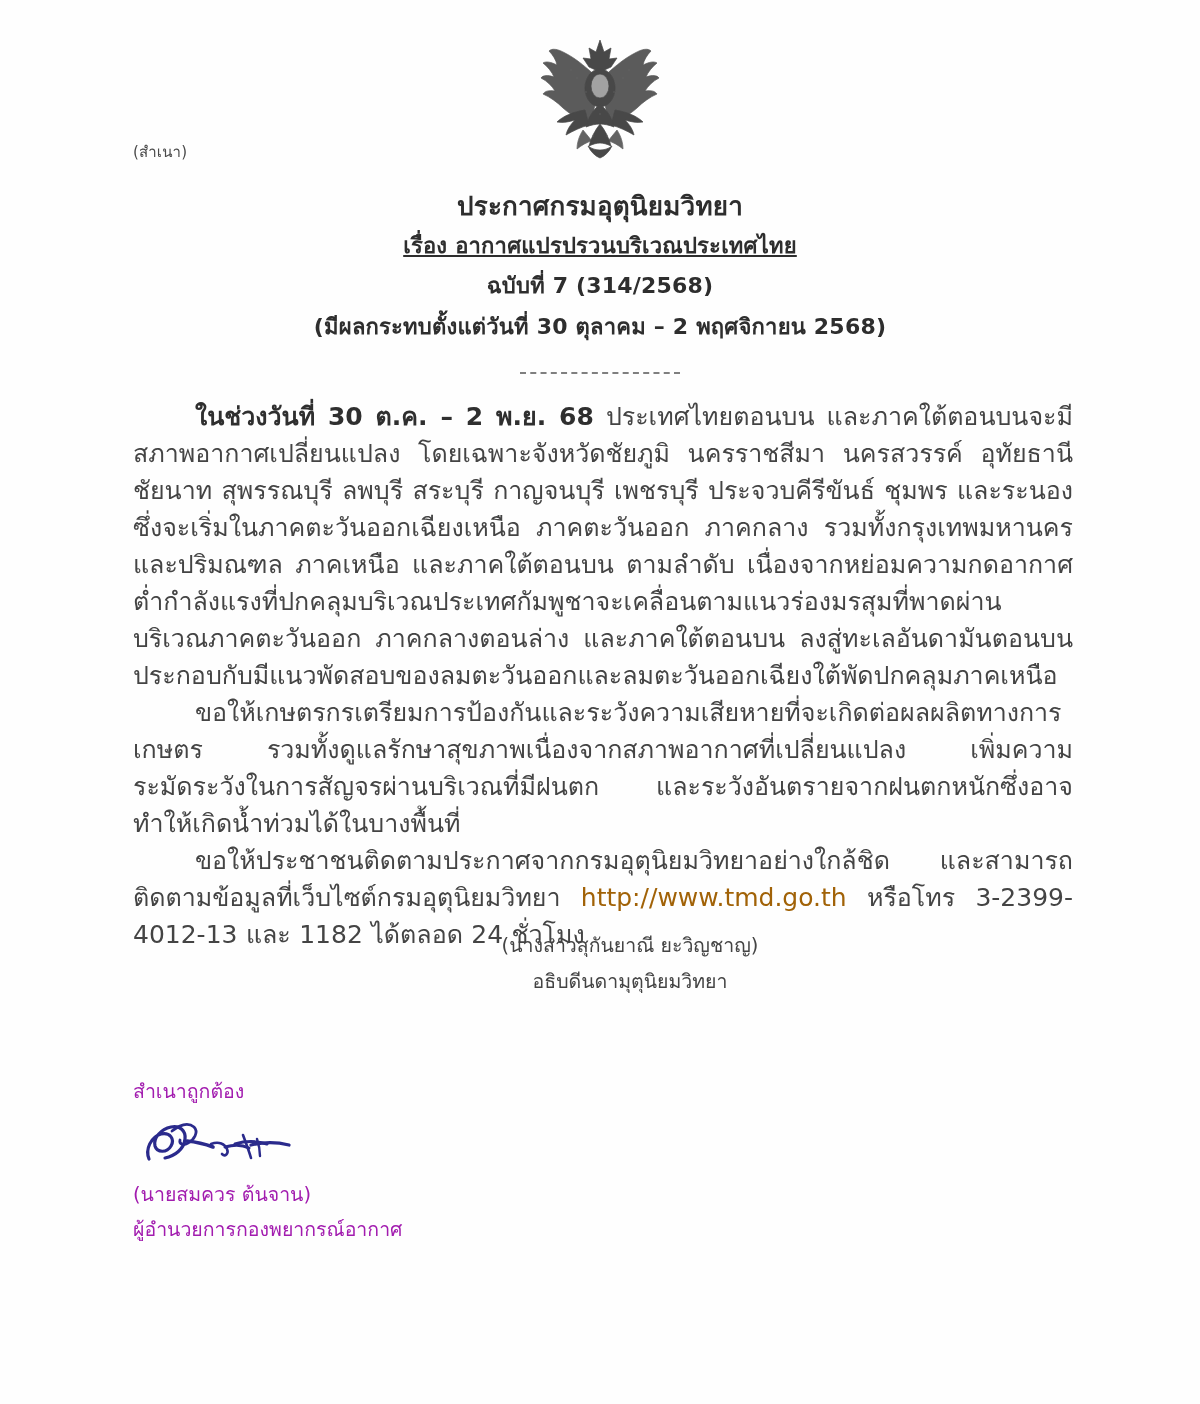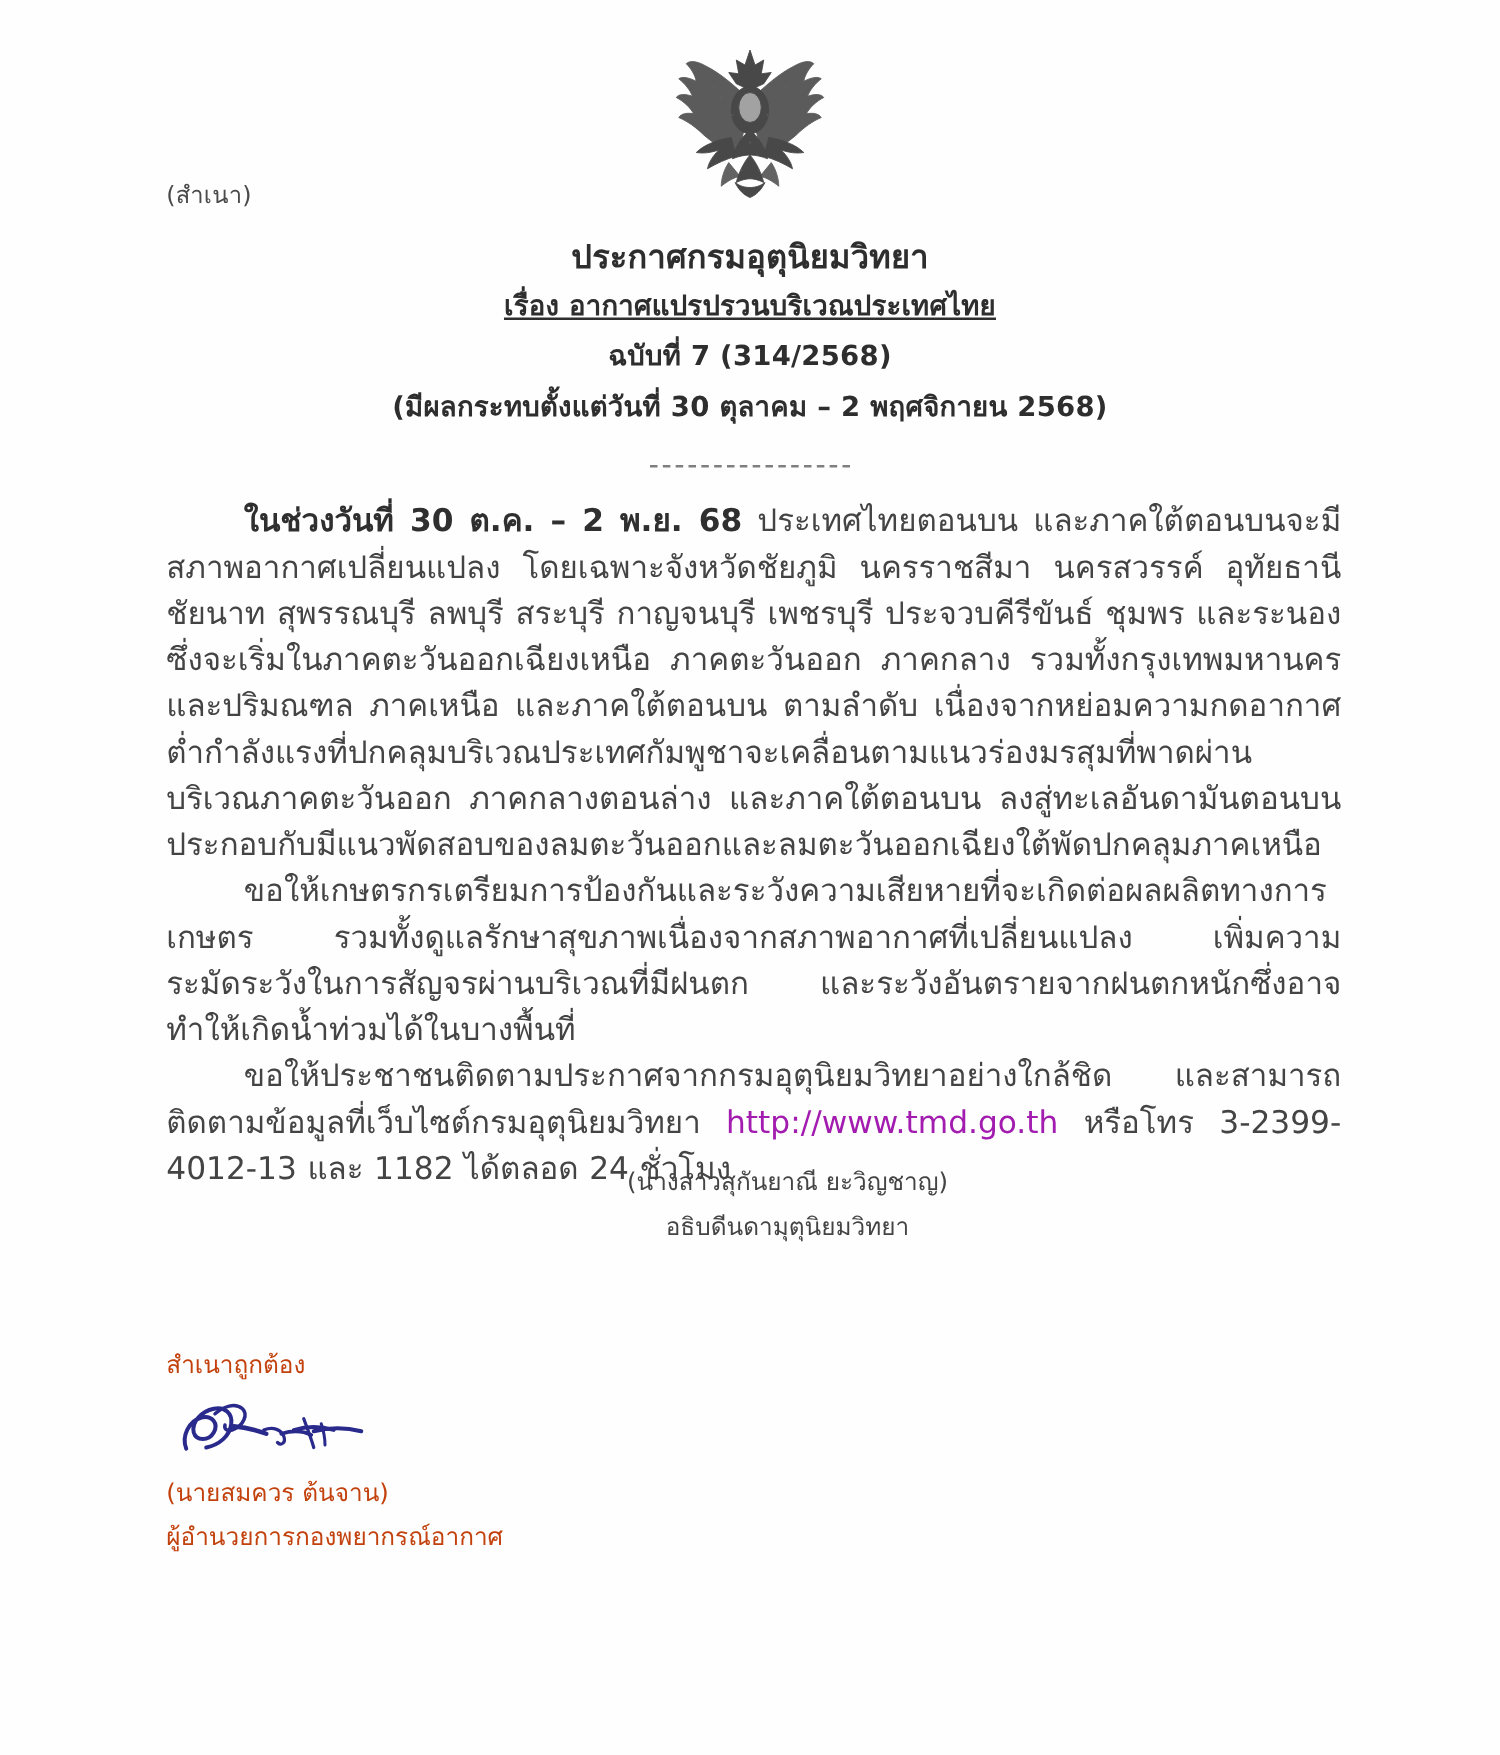--- a/index.html
+++ b/index.html
@@ -34,21 +34,21 @@
     height: 140px;
     opacity: 0.88;
     filter: grayscale(1) contrast(1.15);
   }
 
   
   .copy-marker {
     position: absolute;
     left: 133px;
     top: 140px;
-    font-size: 19px;
+    font-size: 15px;
     color: #4a4a4a;
     letter-spacing: .2px;
   }
 
   
   .headings {
     position: absolute;
     left: 0; right: 0;
     top: 186px;
     text-align: center;
@@ -88,21 +88,21 @@
     font-size: 25px;
     line-height: 37px;
     text-align: justify;
     text-justify: inter-word;
     color: #444;
     margin: 0;
     word-spacing: .5px;
   }
   .para .indent { display: inline-block; width: 62px; }
   .para b { font-weight: bold; color: #2f2f2f; }
-  .url { color: #a21caf; }
+  .url { color: #a16207; }
 
   
   .issued {
     position: absolute;
     left: 0; right: 0;
     top: 824px;
     text-align: center;
     font-size: 19.5px;
     line-height: 36px;
     color: #444;
@@ -120,21 +120,21 @@
   }
   .sign-block .inner { display: inline-block; text-align: center; padding-left: 60px; }
 
   
   .certify {
     position: absolute;
     left: 133px;
     top: 1074px;
     font-size: 19.5px;
     line-height: 35px;
-    color: #c2410c;
+    color: #a21caf;
   }
   .ink-sign {
     width: 175px;
     height: 62px;
     display: block;
     margin: 2px 0 4px 6px;
   }
 </style>
 </head>
 <body>

